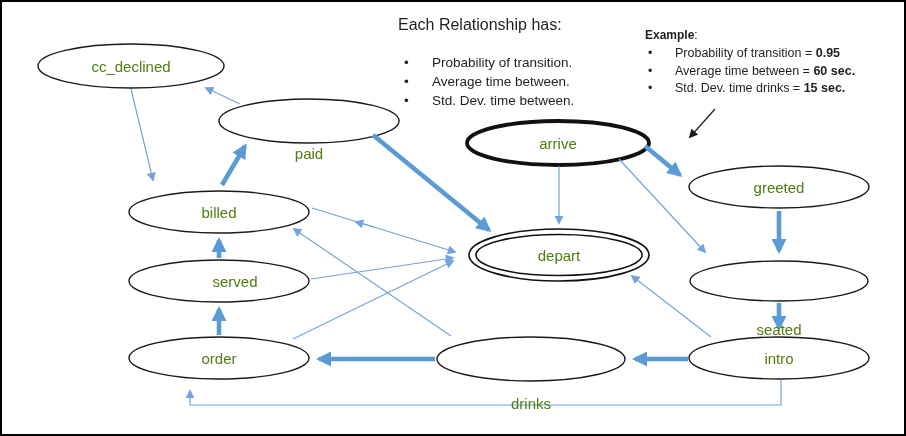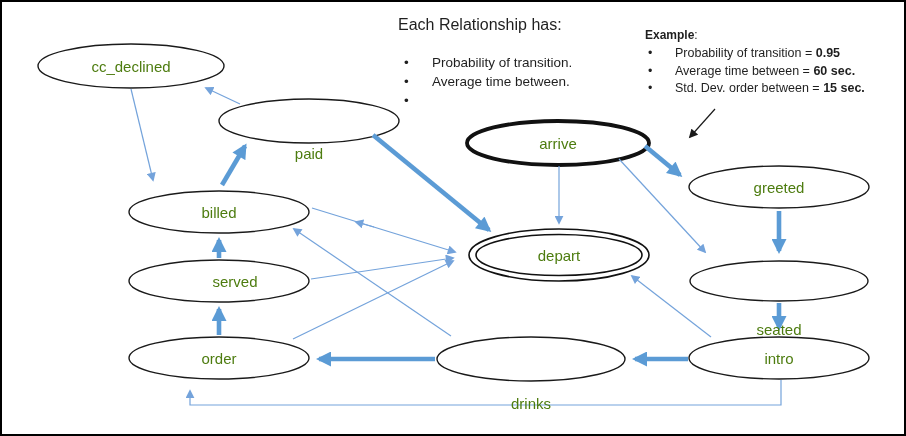--- a/index.html
+++ b/index.html
@@ -111,34 +111,35 @@
     <div class="bullet-row">
       <span class="dot">•</span>
       <span>Probability of transition.</span>
     </div>
     <div class="bullet-row">
       <span class="dot">•</span>
       <span>Average time between.</span>
     </div>
     <div class="bullet-row">
       <span class="dot">•</span>
+      <span>Std. Dev. time between.</span>
     </div>
   </div>
 
   <div class="example">
     <div class="ex-title">
       <span>Example</span><span class="colon">:</span>
     </div>
     <div class="bullet-row">
       <span class="dot">•</span>
       <span><span>Probability of transition = </span><span class="val">0.95</span></span>
     </div>
     <div class="bullet-row">
       <span class="dot">•</span>
       <span><span>Average time between = </span><span class="val">60 sec.</span></span>
     </div>
     <div class="bullet-row">
       <span class="dot">•</span>
-      <span><span>Std. Dev. order between = </span><span class="val">15 sec.</span></span>
+      <span><span>Std. Dev. time drinks = </span><span class="val">15 sec.</span></span>
     </div>
   </div>
 
 </div>
 
 </body></html>

